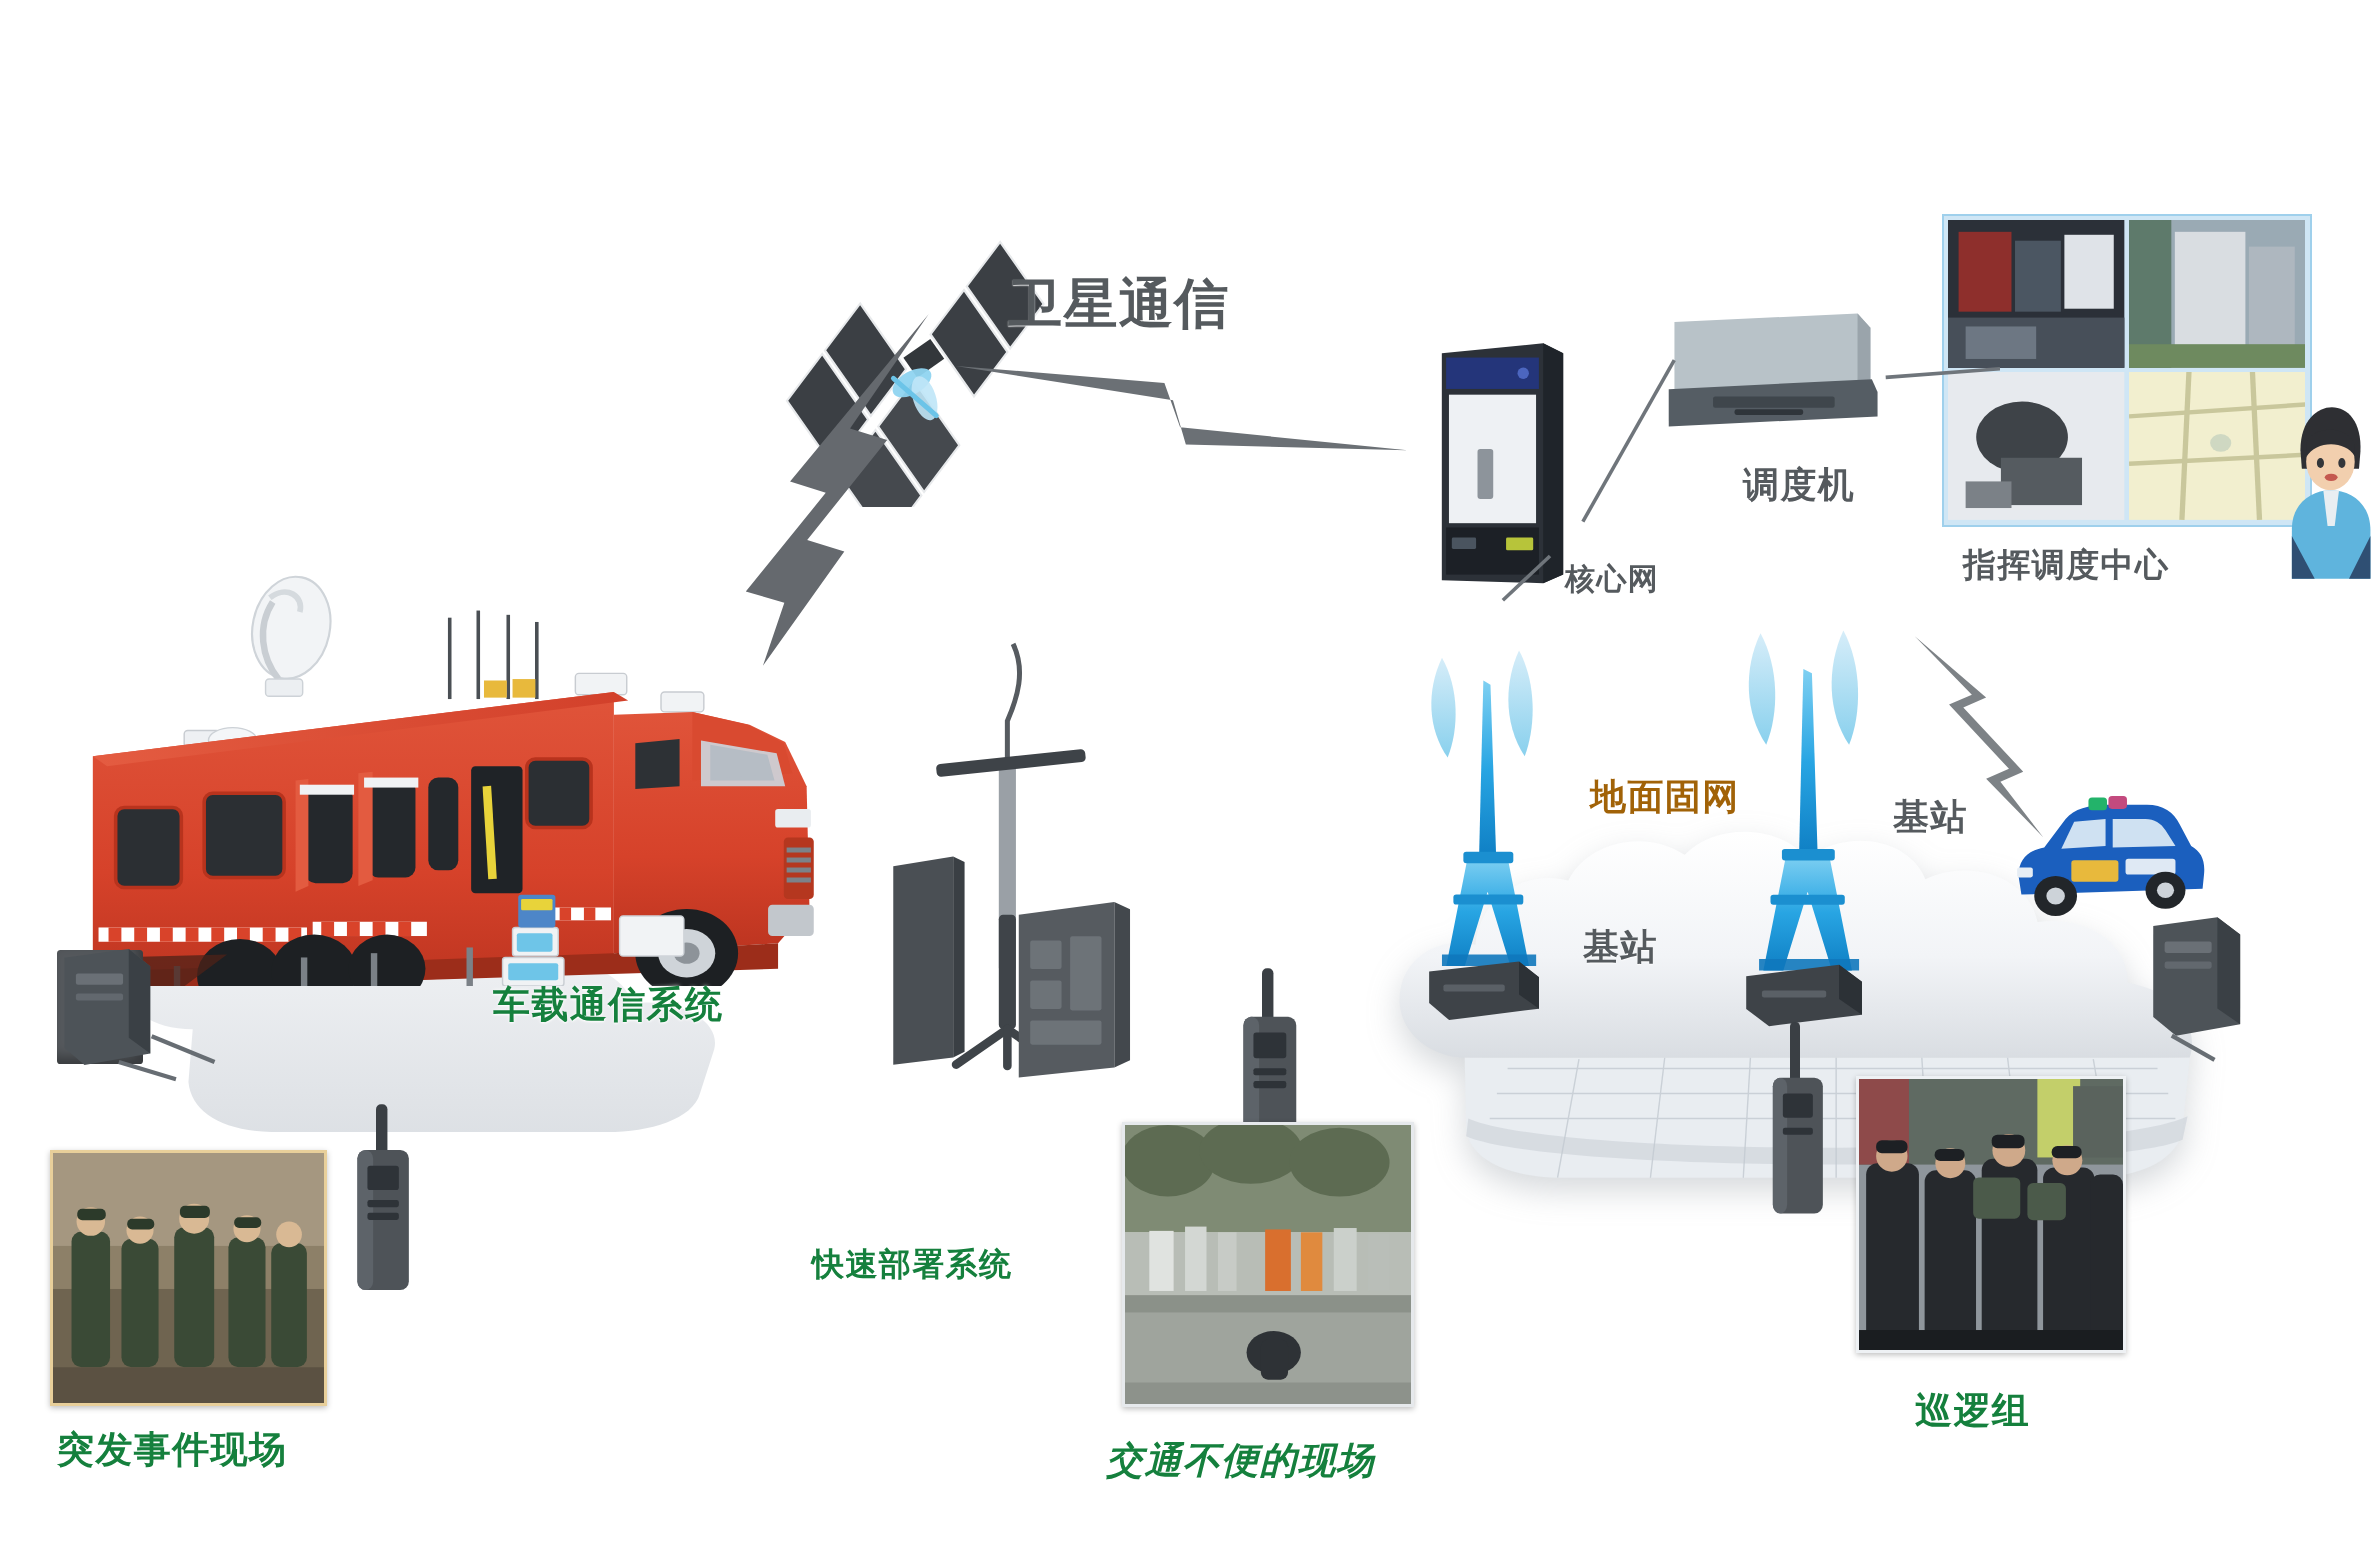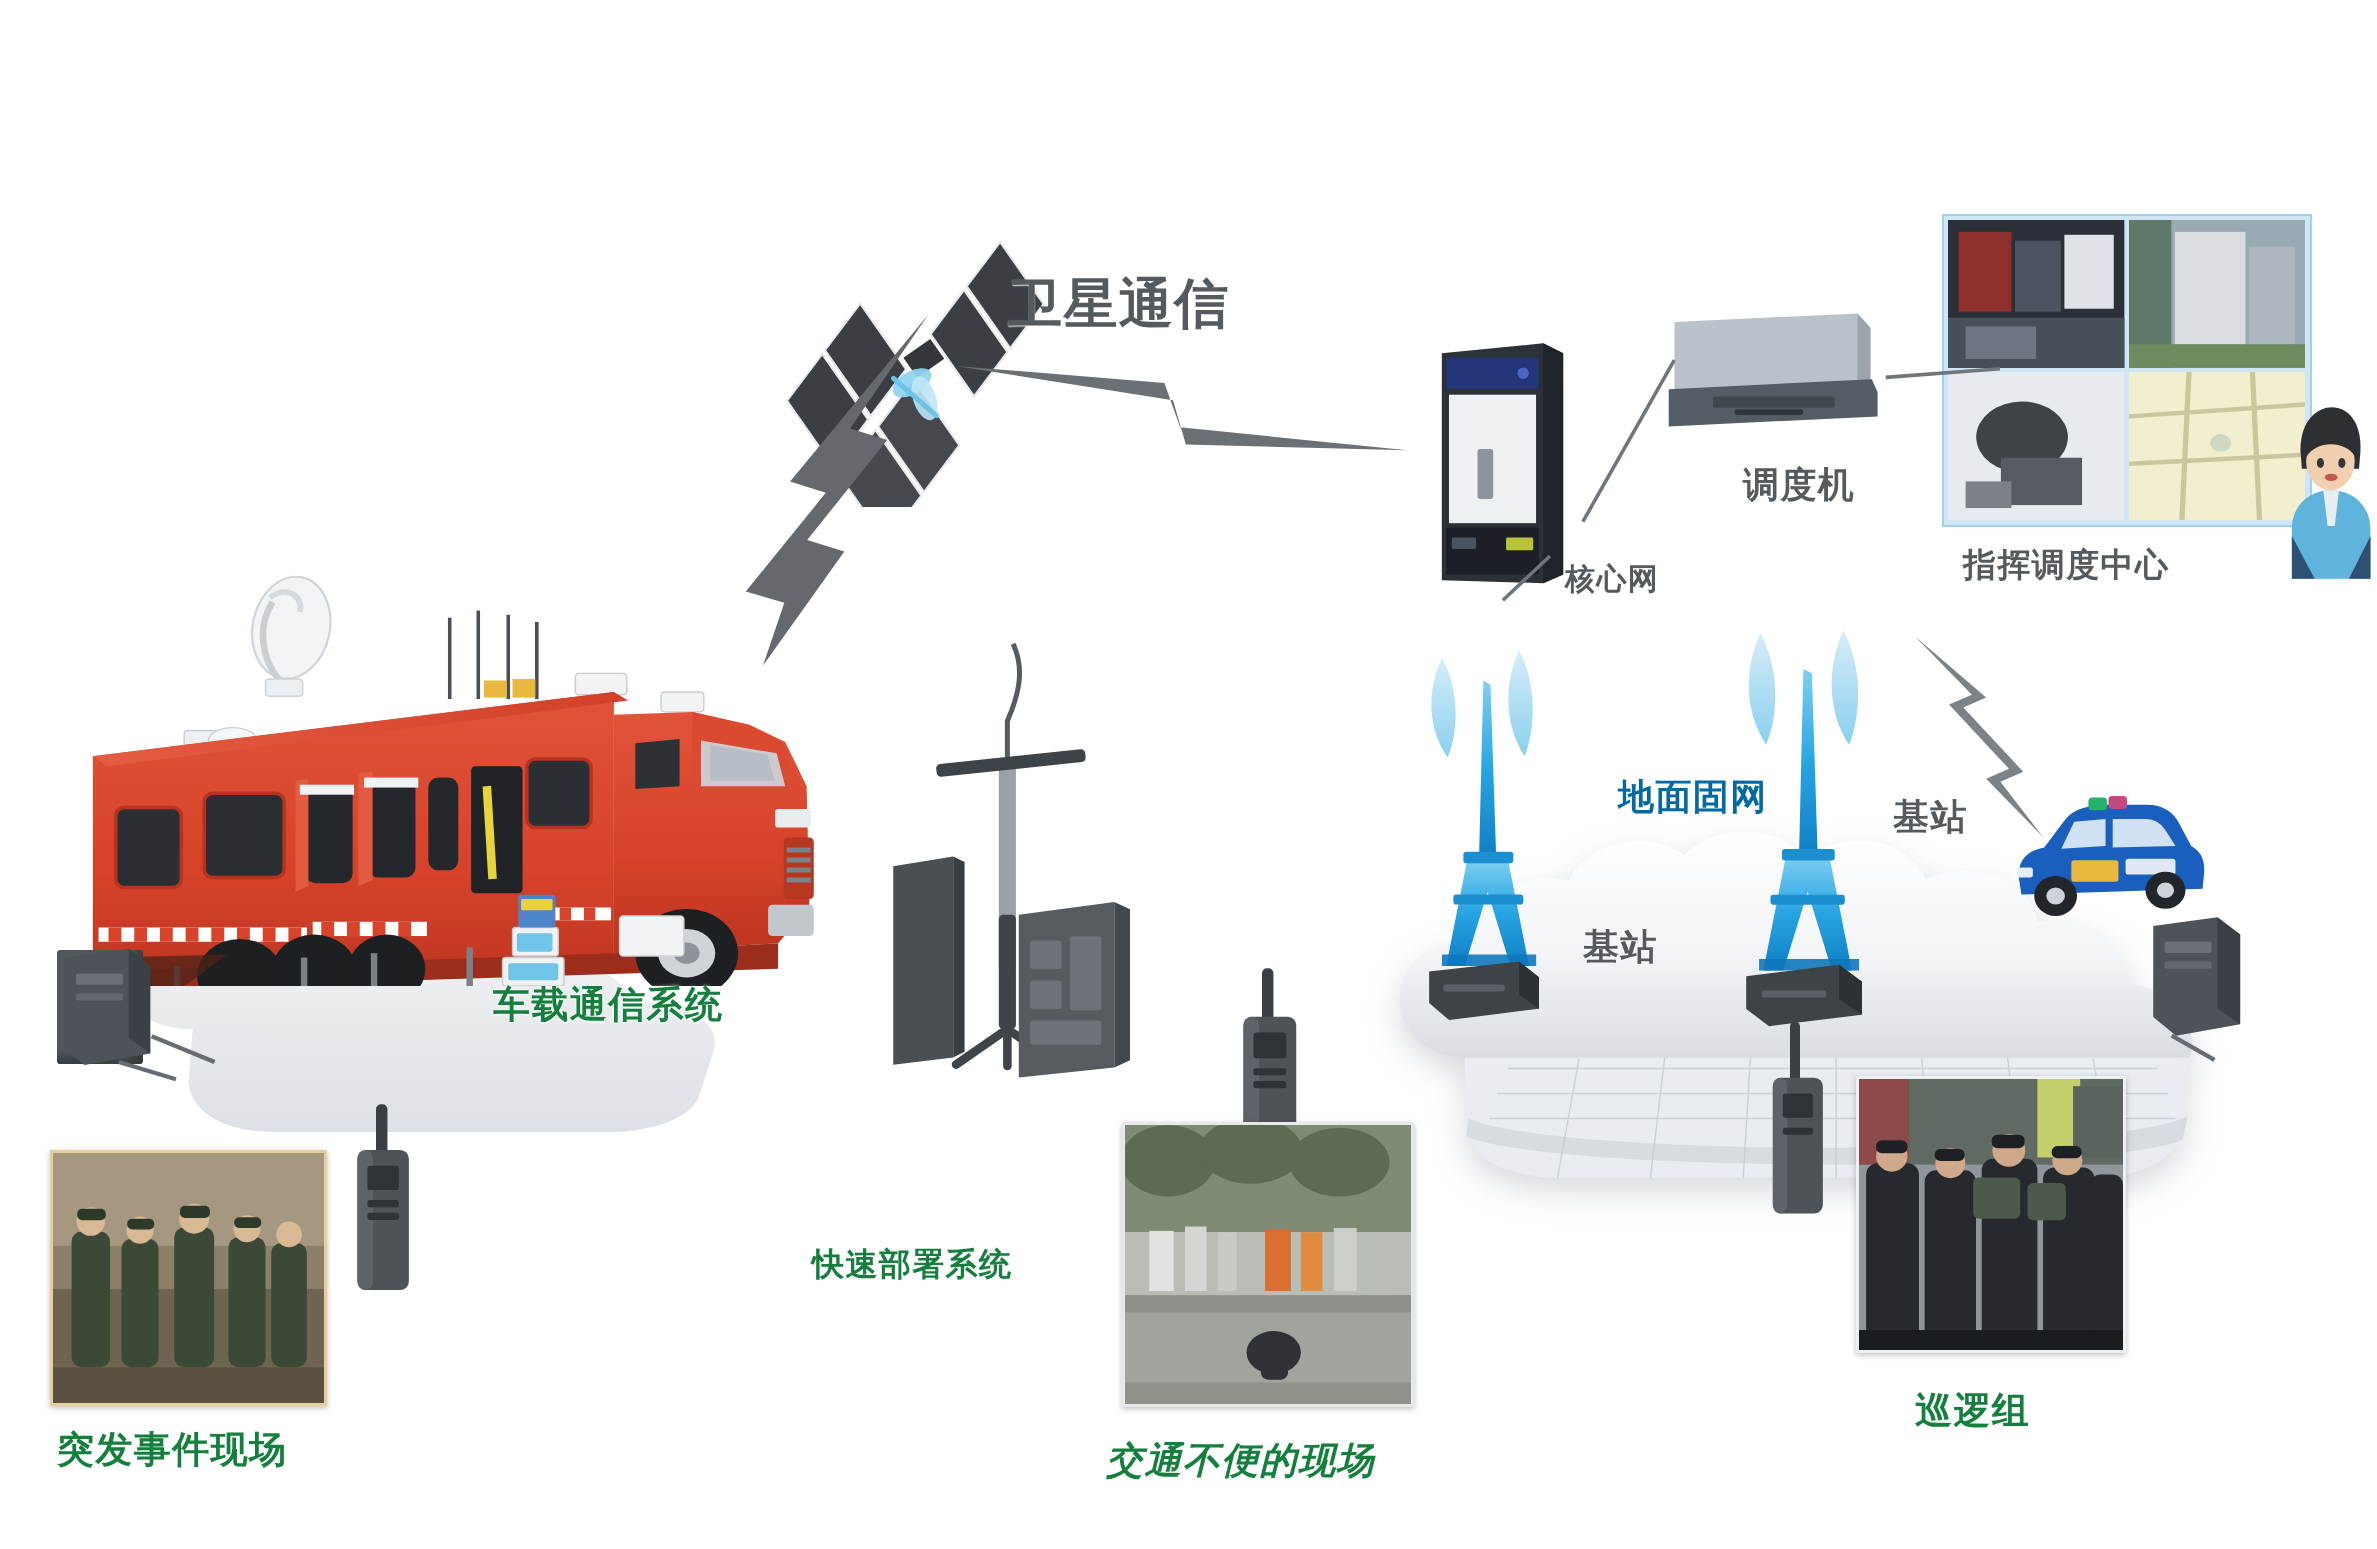--- a/index.html
+++ b/index.html
@@ -3,21 +3,21 @@
 <meta charset="utf-8">
 <style>
   html,body{margin:0;padding:0;background:#fff;}
   body{font-family:"Liberation Sans","DejaVu Sans",sans-serif;}
   #stage{position:relative;width:2377px;height:1549px;background:#fff;overflow:hidden;}
 
   .abs{position:absolute;}
   .lbl{position:absolute;white-space:nowrap;font-weight:bold;letter-spacing:1.4px;}
   .lbl-dark{color:#555a5e;text-shadow:0 0.7px 1.4px rgba(255,255,255,.9);}
   .lbl-blue{color:#15803d;text-shadow:0 1.4px 2.1px rgba(255,255,255,.95),0 0 4.3px rgba(255,255,255,.8);}
-  .lbl-blue2{color:#0369a1;margin-left:28px;}
+  .lbl-blue2{color:#a16207;}
 
   
   .cloud{position:absolute;filter:drop-shadow(0 13px 15.7px rgba(120,130,140,.30));}
 
   
   .photo{position:absolute;background:#8a8f94;overflow:hidden;box-shadow:0 2.1px 5.7px rgba(0,0,0,.25);}
 
   .monwall{position:absolute;background:#cfe6f5;border:2.1px solid #9fd0ec;display:grid;
            grid-template-columns:1fr 1fr;grid-template-rows:1fr 1fr;gap:4.3px;padding:4.3px;}
   .monwall > div{overflow:hidden;}

